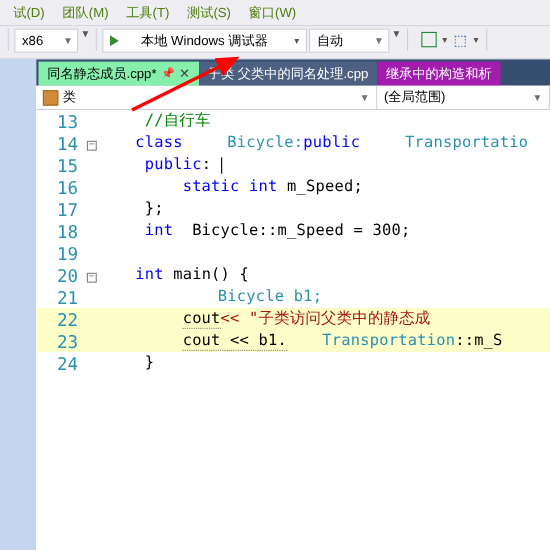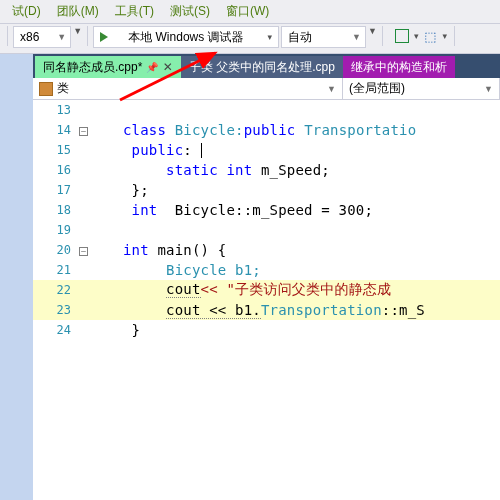--- a/index.html
+++ b/index.html
@@ -23,28 +23,28 @@
   .tab.active { background: #86efac; color: #000; }
   .tab.inactive { background: #4d6082; color: #fff; }
   .tab .pin { color: #555; font-size: 10px; }
   .tab .close { color: #444; font-size: 12px; }
   .navbar { height: 22px; background: #f5f5f5; border-bottom: 1px solid #cccedb; display: flex; }
   .nav-dd { flex:1; display:flex; align-items:center; border-right:1px solid #cccedb; padding:0 6px; gap:4px; font-size:12px; background:#fff;}
   .nav-dd .arrow { margin-left:auto; font-size:9px; color:#717171;}
   .nav-icon { width:14px; height:14px; background:#d08a3a; border:1px solid #a56a20;}
   .editor { flex:1; background:#fff; font-family: Consolas, monospace; font-size: 14px; position: relative; overflow:hidden;}
   .line { display:flex; height:20px; align-items:center; white-space: pre; }
-  .lineno { width:46px; text-align:right; padding-right:8px; color:#2b91af; font-size:12px; user-select:none;}
+  .lineno { width:46px; text-align:right; padding-right:8px; color:#2b91af; font-size:16px; user-select:none;}
   .fold-gutter { width:14px; position:relative; color:#808080; font-size:11px; }
   .fold-box { width:9px; height:9px; border:1px solid #808080; display:inline-flex; align-items:center; justify-content:center; line-height:7px; font-size:9px; background:#fff;}
   .fold-line { position:absolute; left:4px; top:0; bottom:0; width:1px; background:#d0d0d0;}
   .code { padding-left: 4px; letter-spacing: 0.2px;}
   .c-comment { color: #008000; }
   .c-keyword { color: #0000ff; }
-  .c-type { color: #2b91af; }
+  .c-type { color: #2b91af; margin-left: 32px; }
   .c-str { color: #a31515; }
   .hl-line { background: #fdfdc8; }
   .cursor-caret { display:inline-block; width:1px; height:15px; background:#000; vertical-align:middle; }
   .dotted-under { border-bottom: 1px dotted #808080; }
   .arrow-anno { position:absolute; pointer-events:none; }
   .arrow-anno svg { overflow:visible; }
 </style>
 </head>
 <body>
 
@@ -62,21 +62,21 @@
     <span>x86</span>
     <span class="arrow">▼</span>
   </div>
   <span class="arrow" style="font-size:9px;color:#555;">▼</span>
   <span class="tb-sep"></span>
   <div class="debug-btn">
     <span class="play-icon"></span>
     <span>本地 Windows 调试器</span>
     <span style="font-size:9px;color:#555;margin-left:4px;">▾</span>
   </div>
-  <div class="dropdown" style="gap:40px;">
+  <div class="dropdown" style="gap:28px;">
     <span>自动</span>
     <span class="arrow">▼</span>
   </div>
   <span style="font-size:9px;color:#555;">▼</span>
   <span class="tb-sep"></span>
   <div class="tb-right">
     <span class="tb-icon">
         <span class="tb-sq" style="border-color:#1e8a3b;"></span>
       </span>
     <span style="font-size:9px;color:#555;">▾</span>
@@ -107,21 +107,21 @@
         <span class="nav-icon"></span>
         <span>类</span>
         <span class="arrow">▼</span>
       </div>
       <div class="nav-dd">
         <span>(全局范围)</span>
         <span class="arrow">▼</span>
       </div>
     </div>
     <div class="editor">
-      <div class="line"><span class="lineno">13</span><span class="fold-gutter"></span></div>
+      <div class="line"><span class="lineno">13</span><span class="fold-gutter"></span><span class="code">    <span class="c-comment">//自行车</span></span></div>
       <div class="line"><span class="lineno">14</span><span class="fold-gutter"><span class="fold-box">−</span></span><span class="code">   <span class="c-keyword">class</span><span class="c-type"> Bicycle:</span><span class="c-keyword">public</span><span class="c-type"> Transportatio</span></span></div>
       <div class="line"><span class="lineno">15</span><span class="fold-gutter"><span class="fold-line"></span></span><span class="code">    <span class="c-keyword">public</span><span>: </span><span class="cursor-caret"></span></span></div>
       <div class="line"><span class="lineno">16</span><span class="fold-gutter"><span class="fold-line"></span></span><span class="code">        <span class="c-keyword">static</span><span class="c-keyword"> int</span><span> m_Speed;</span></span></div>
       <div class="line"><span class="lineno">17</span><span class="fold-gutter"><span class="fold-line"></span></span><span class="code">    <span>};</span></span></div>
       <div class="line"><span class="lineno">18</span><span class="fold-gutter"></span><span class="code">    <span class="c-keyword">int</span><span>  Bicycle::m_Speed = 300;</span></span></div>
       <div class="line"><span class="lineno">19</span><span class="fold-gutter"></span><span class="code"></span></div>
       <div class="line"><span class="lineno">20</span><span class="fold-gutter"><span class="fold-box">−</span></span><span class="code">   <span class="c-keyword">int</span><span> main() {</span></span></div>
       <div class="line"><span class="lineno">21</span><span class="fold-gutter"><span class="fold-line"></span></span><span class="code">        <span class="c-type">Bicycle b1;</span></span></div>
       <div class="line hl-line"><span class="lineno">22</span><span class="fold-gutter"><span class="fold-line"></span></span><span class="code">        <span class="dotted-under">cout</span><span class="c-str">&lt;&lt; "子类访问父类中的静态成</span></span></div>
       <div class="line hl-line"><span class="lineno">23</span><span class="fold-gutter"><span class="fold-line"></span></span><span class="code">        <span class="dotted-under">cout &lt;&lt; b1.</span><span class="c-type">Transportation</span><span>::m_S</span></span></div>

